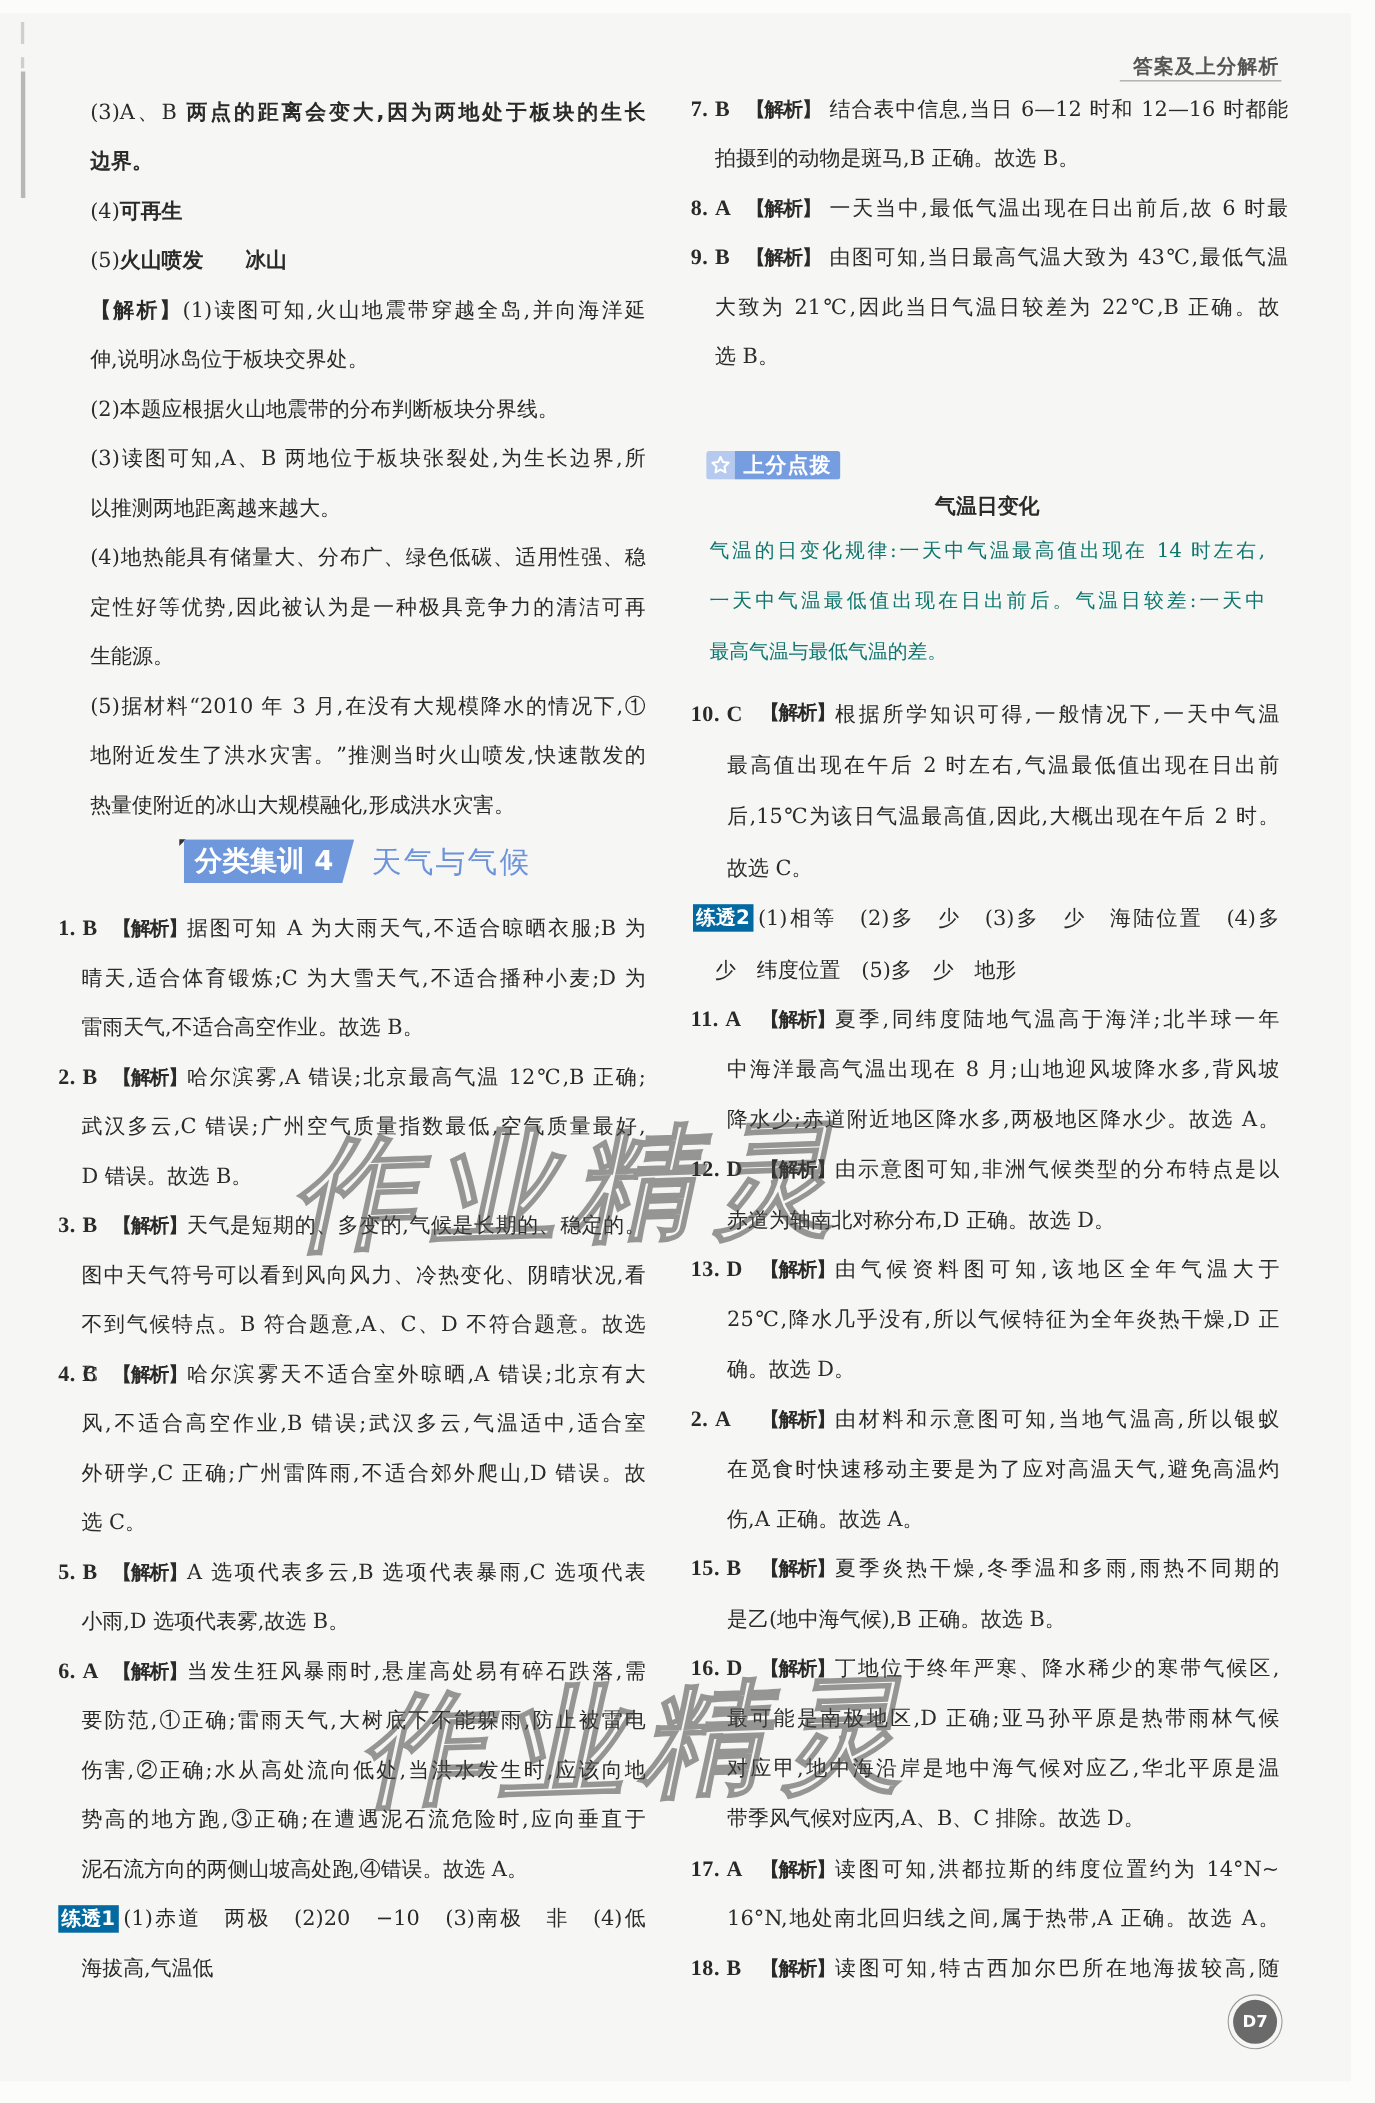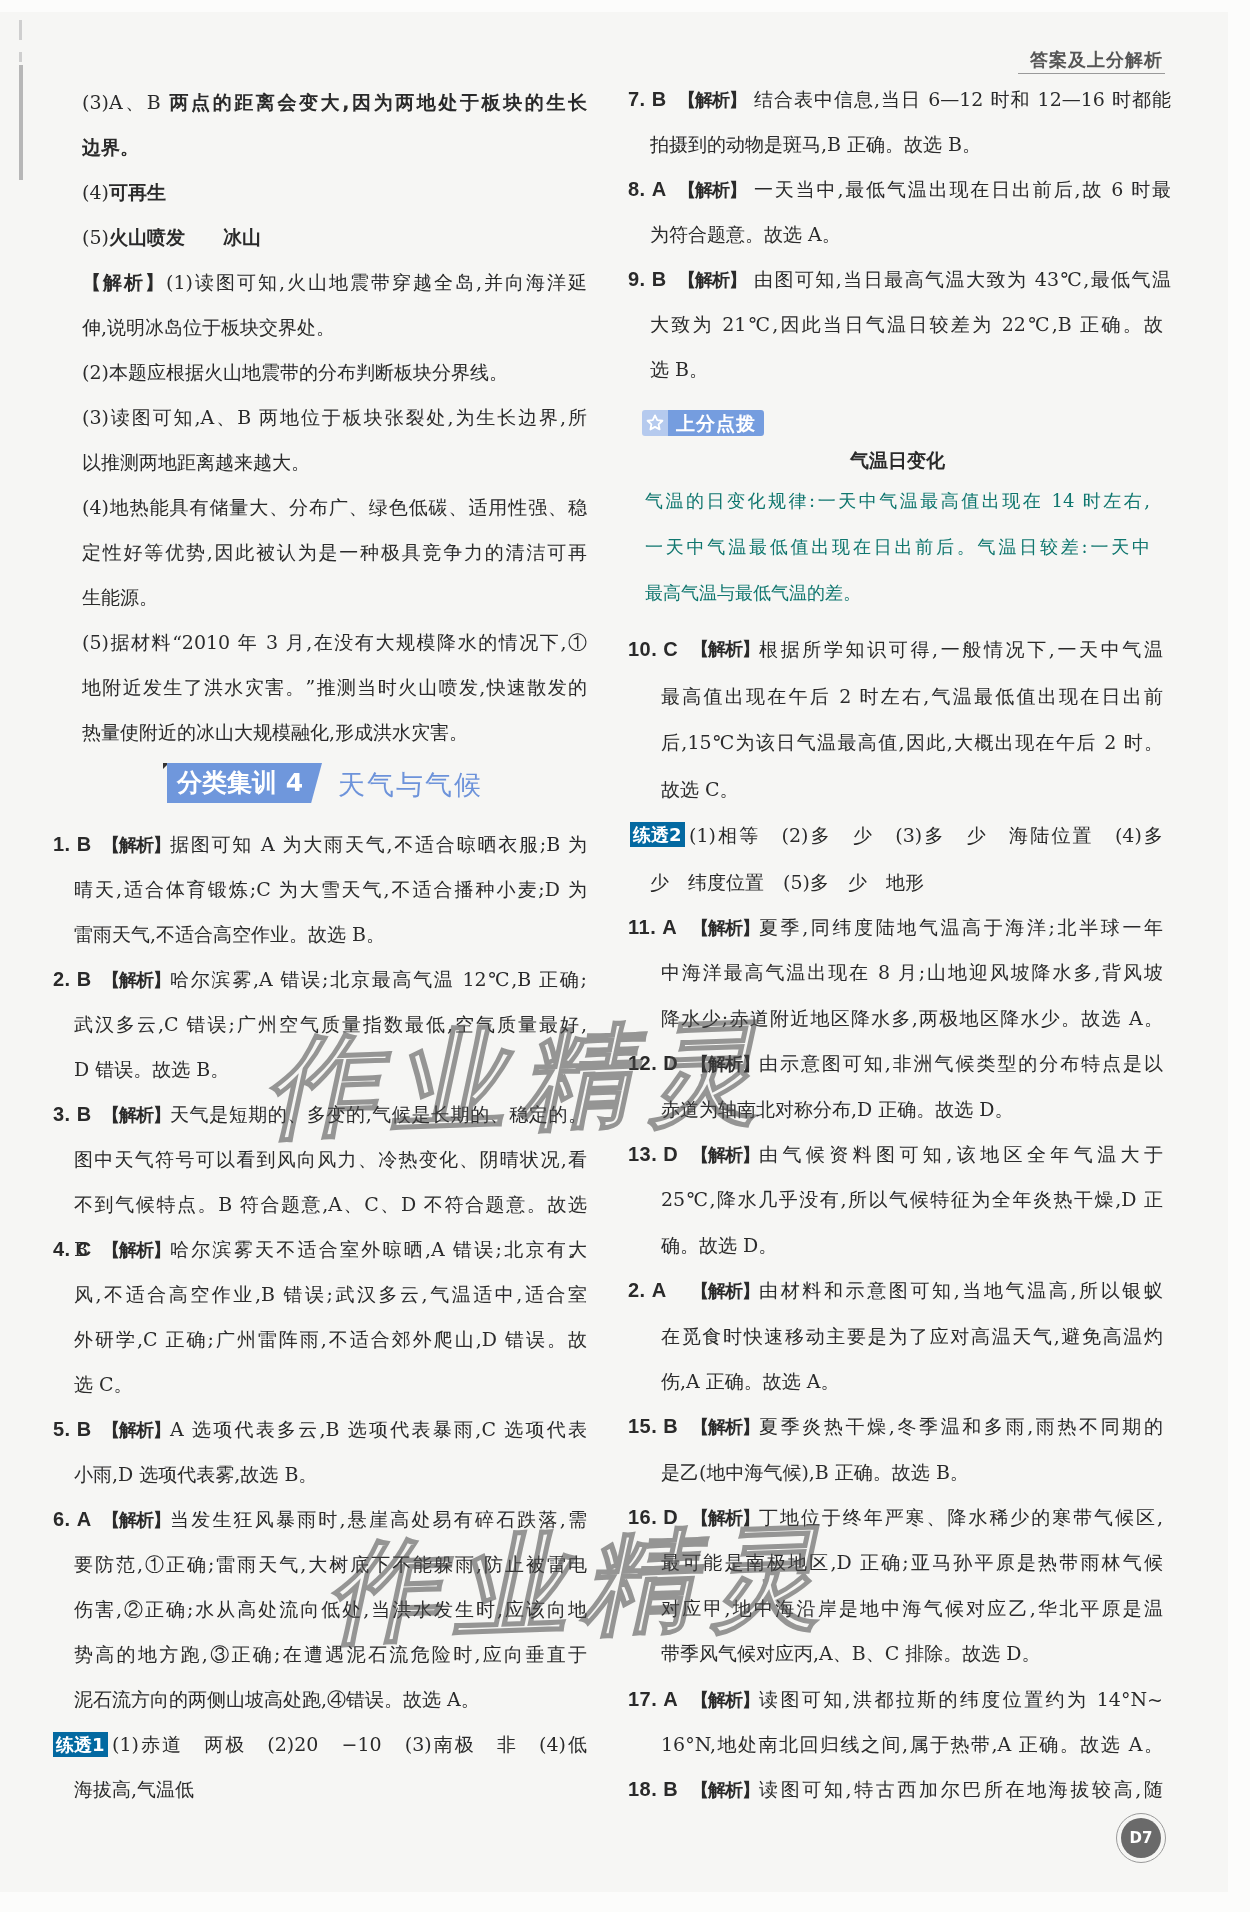--- a/index.html
+++ b/index.html
@@ -14,21 +14,21 @@
 
   .col { position:absolute; left:0; width:1250px; }
   .ln { position:relative; height:45px; line-height:45px; font-size:19px; }
   .j { text-align:justify; text-align-last:justify; }
   .b { font-family:"DejaVu Sans", "Liberation Sans", sans-serif; font-weight:bold; }
 
   
   .p { margin-left:82px; width:505px; }
 
   
-  .qn { position:absolute; top:0; font-family:Liberation Sans, sans-serif; font-weight:bold; font-size:20px; letter-spacing:0.5px; }
+  .qn { position:absolute; top:0; font-family:Liberation Serif, serif; font-weight:bold; font-size:20px; letter-spacing:0.5px; }
   .qa { margin-left:6px; }
   .tag { position:absolute; top:0; width:68px; font-family:"DejaVu Sans","Liberation Sans",sans-serif; font-weight:bold; font-size:18px; letter-spacing:-1px; }
   .txt { position:absolute; top:0; display:block; }
 
   .L .qn { left:53px; }  .L .tag { left:102px; }  .L .txt { left:170px; width:417px; }  .L .cont { margin-left:74px; width:513px; }
   .R .qn { left:628px; } .R .tag { left:678px; }  .R .txt { left:754px; width:417px; }  .R .cont { margin-left:650px; width:513px; }
   .R .d2 .tag { left:691px; } .R .d2 .txt { left:759px; width:404px; } .R .d2 .cont { margin-left:661px; width:502px; }
 
   
   .lt-badge { position:absolute; top:10px; height:25px; line-height:25px; padding:0 3px; background:#0369a1; color:#fff;
@@ -185,21 +185,20 @@
         <span class="txt j">结合表中信息,当日 6—12 时和 12—16 时都能</span>
       </div>
     <div class="ln cont">拍摄到的动物是斑马,B 正确。故选 B。</div>
   </div>
   <div class="item">
     <div class="ln">
         <span class="qn"><span>8.</span><span class="qa">A</span></span>
         <span class="tag">【解析】</span>
         <span class="txt j">一天当中,最低气温出现在日出前后,故 6 时最</span>
       </div>
-    <div class="ln cont">为符合题意。故选 A。</div>
   </div>
   <div class="item">
     <div class="ln">
         <span class="qn"><span>9.</span><span class="qa">B</span></span>
         <span class="tag">【解析】</span>
         <span class="txt j">由图可知,当日最高气温大致为 43℃,最低气温</span>
       </div>
     <div class="ln cont j">大致为 21℃,因此当日气温日较差为 22℃,B 正确。故</div>
     <div class="ln cont">选 B。</div>
   </div>

